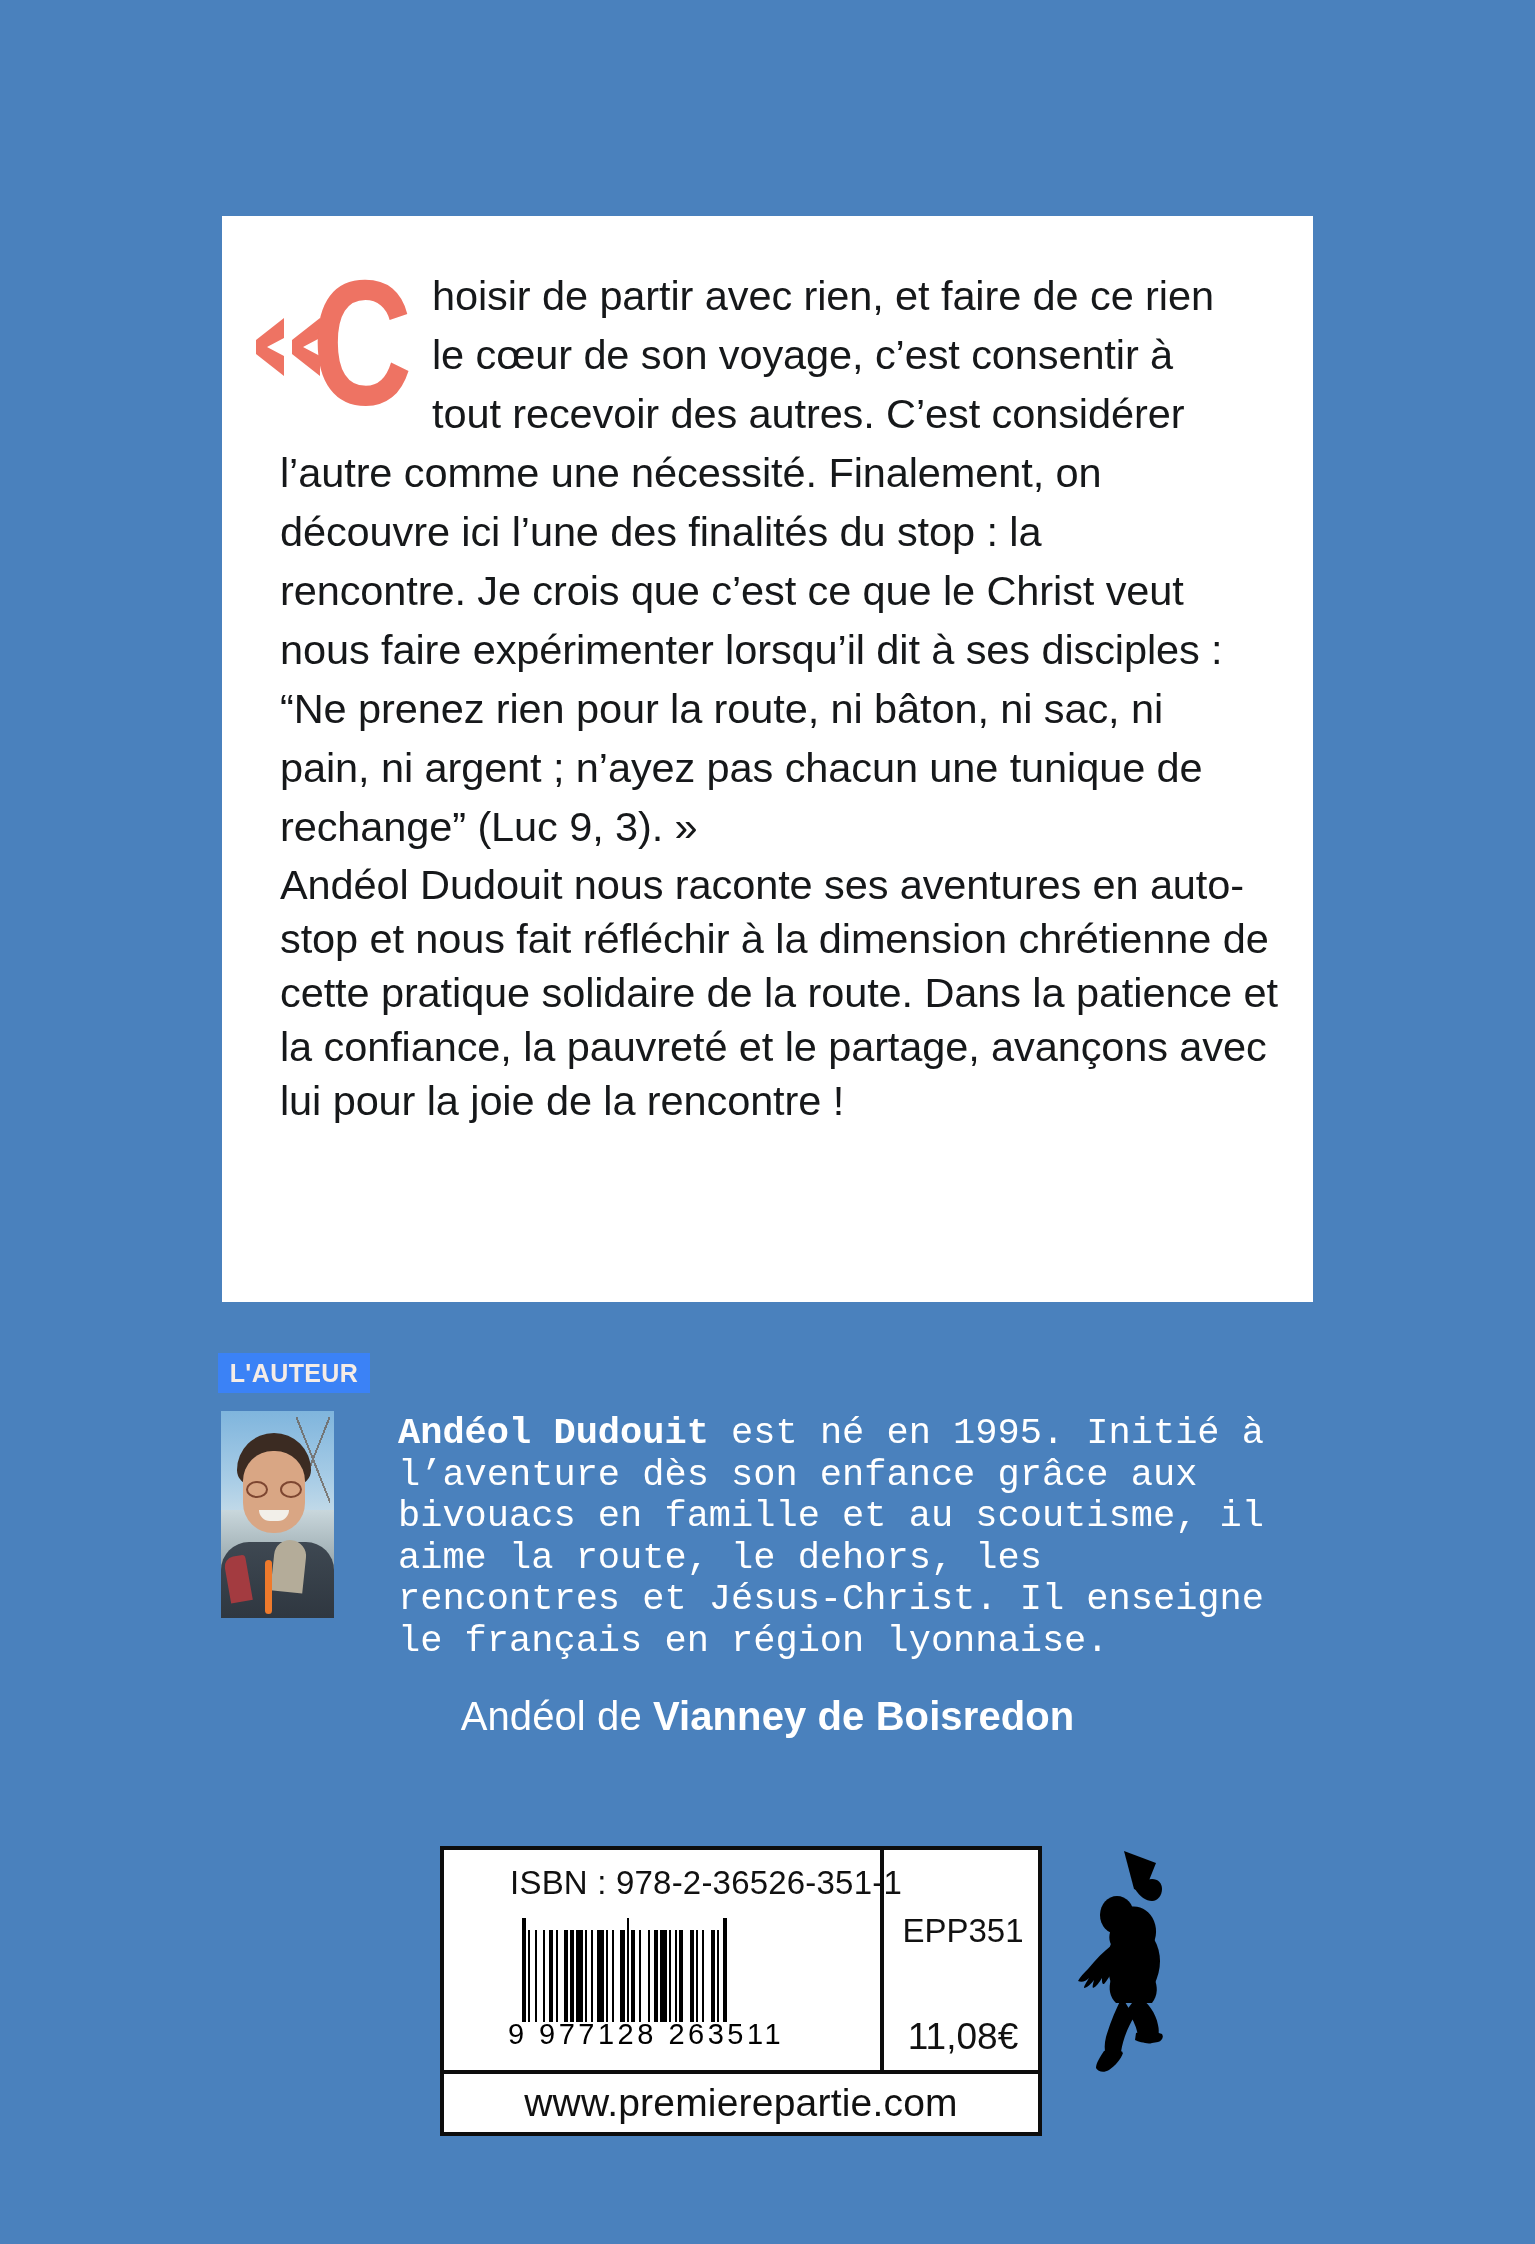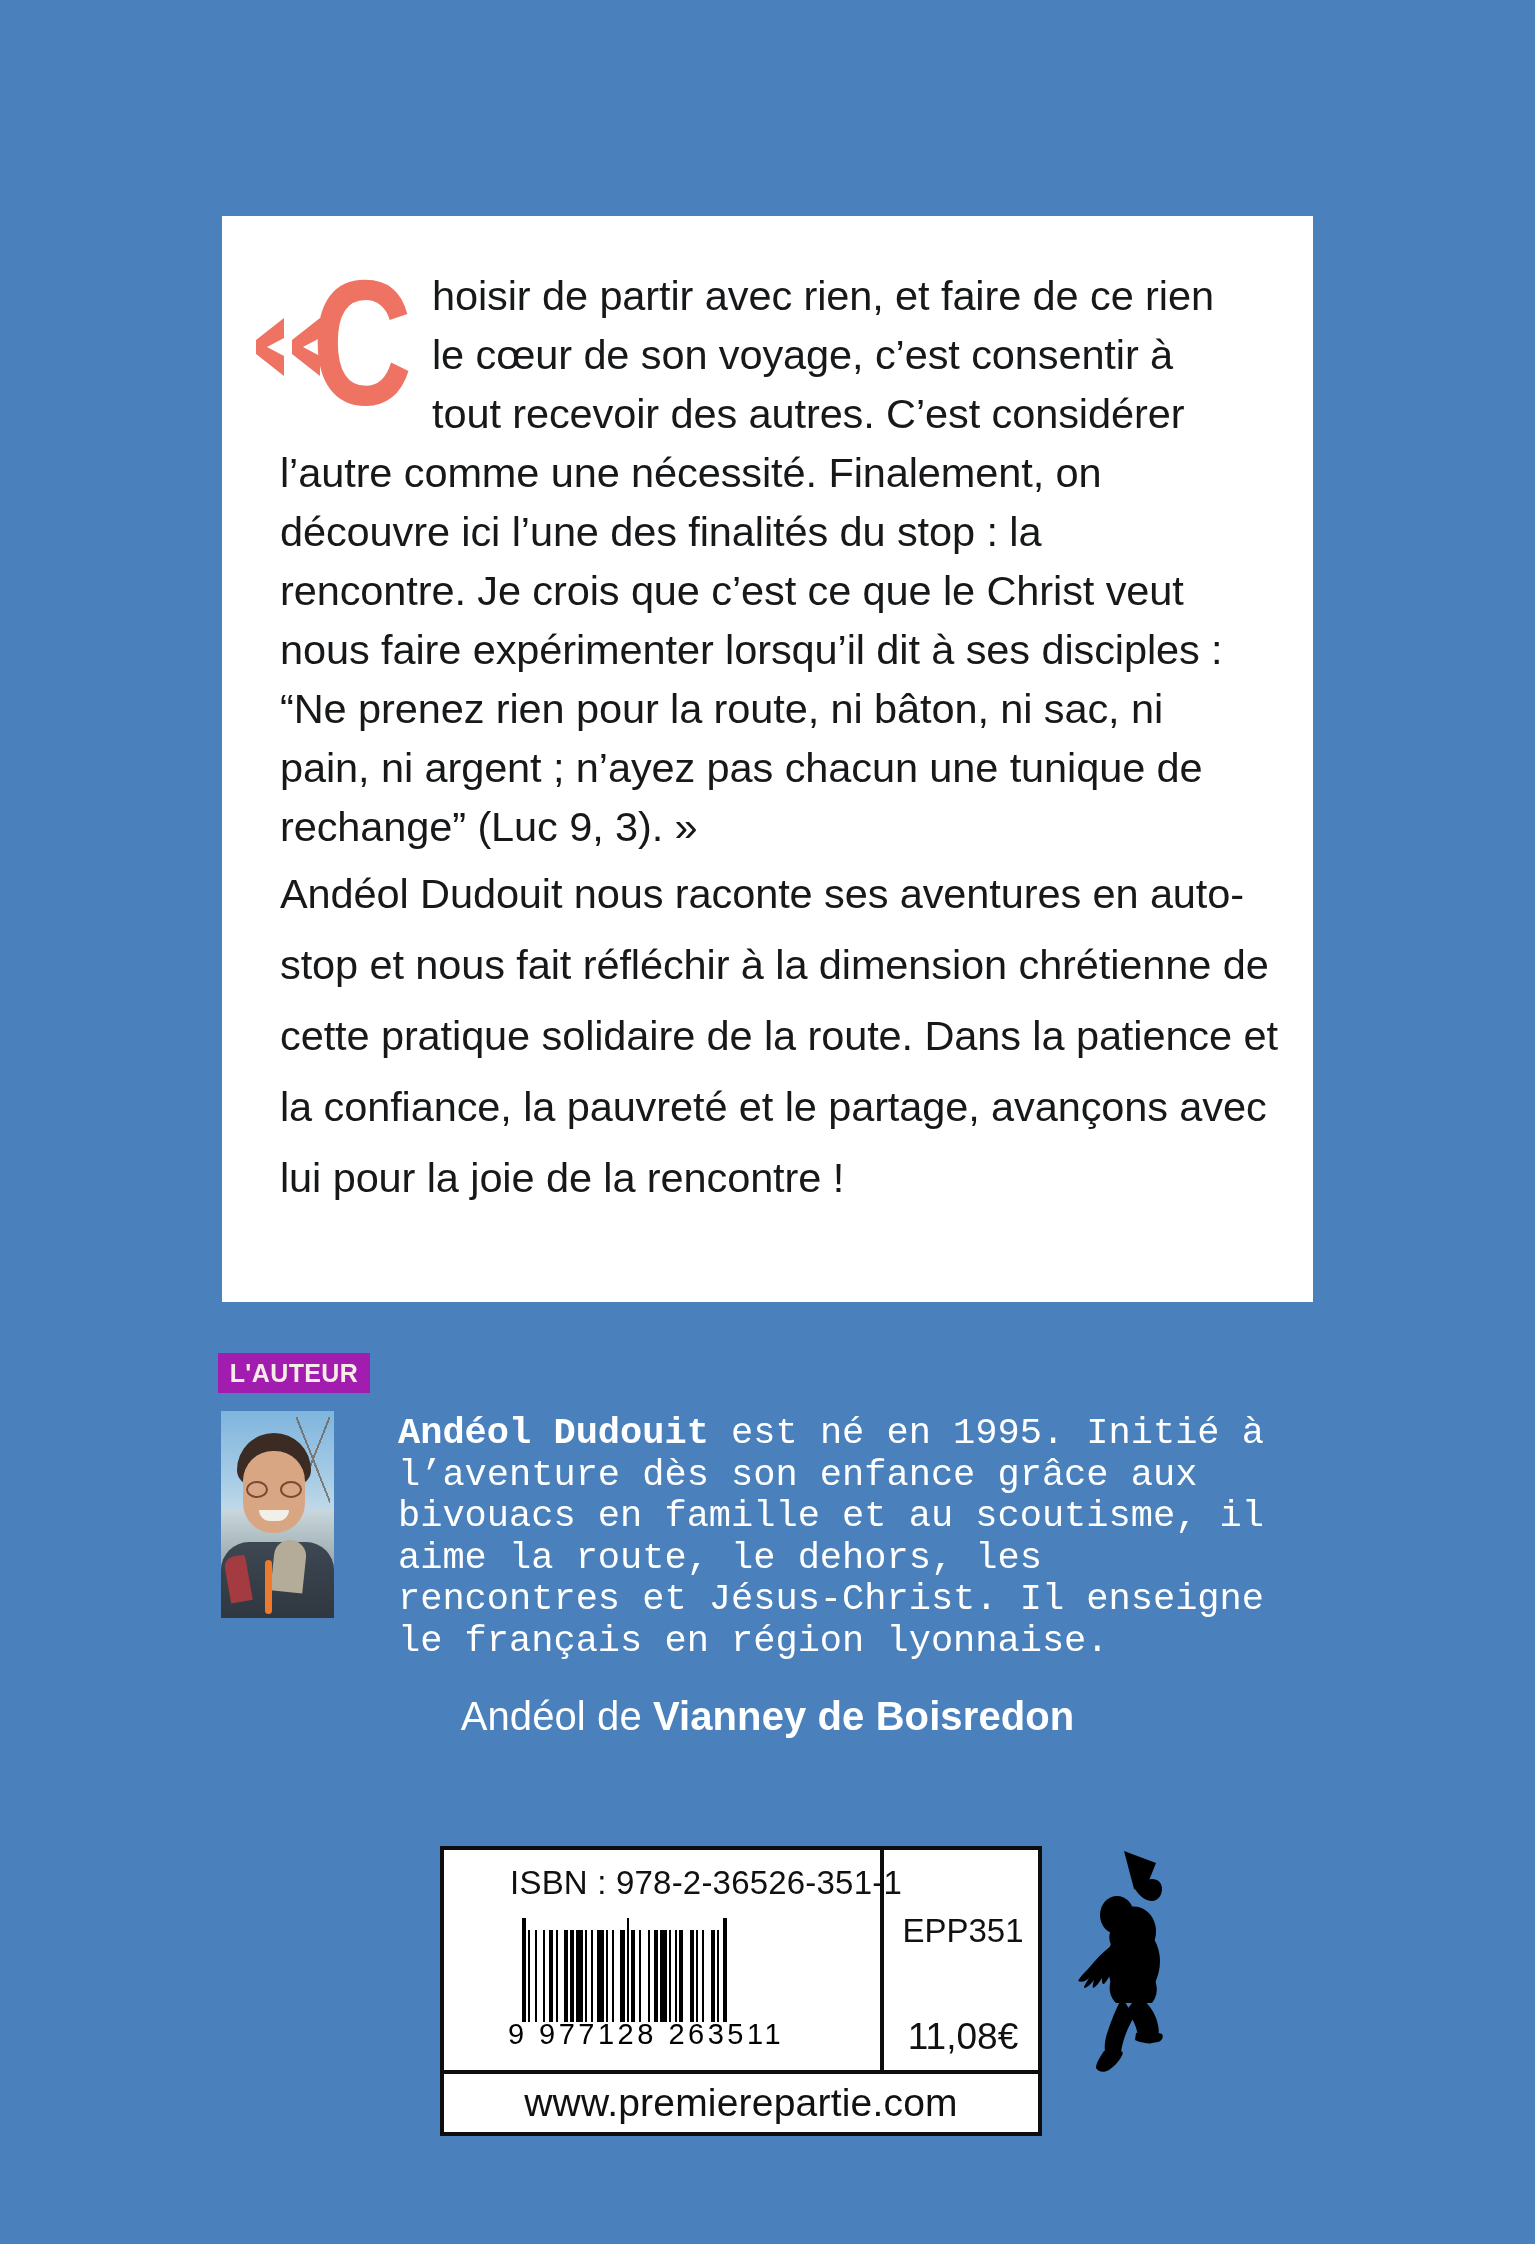--- a/index.html
+++ b/index.html
@@ -81,33 +81,33 @@
     shape-outside: margin-box;
   }
 
   #blurb-text {
     position: absolute;
     left: 58px;
     top: 642px;
     width: 1000px;
     font-family: "Liberation Sans Narrow", "Liberation Sans", sans-serif;
     font-size: 41.5px;
-    line-height: 71px;
+    line-height: 54px;
     color: #16181a;
     letter-spacing: -0.1px;
   }
 
   
   #author-badge {
     position: absolute;
     left: 218px;
     top: 1353px;
     width: 152px;
     height: 40px;
-    background: #a21caf;
+    background: #3b82f6;
     color: #f5ece6;
     font-family: "Liberation Sans Narrow", "Liberation Sans", sans-serif;
     font-weight: bold;
     font-size: 25px;
     letter-spacing: 0.4px;
     display: flex;
     align-items: center;
     justify-content: center;
   }
 

